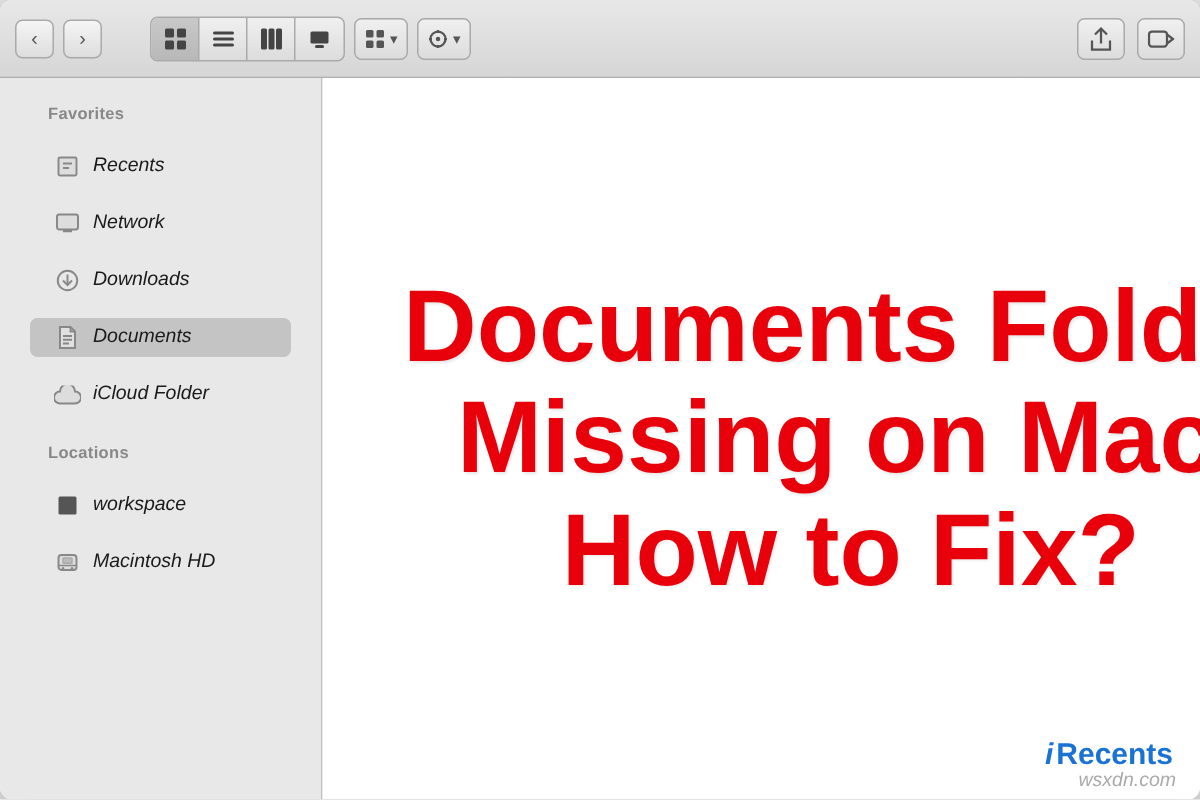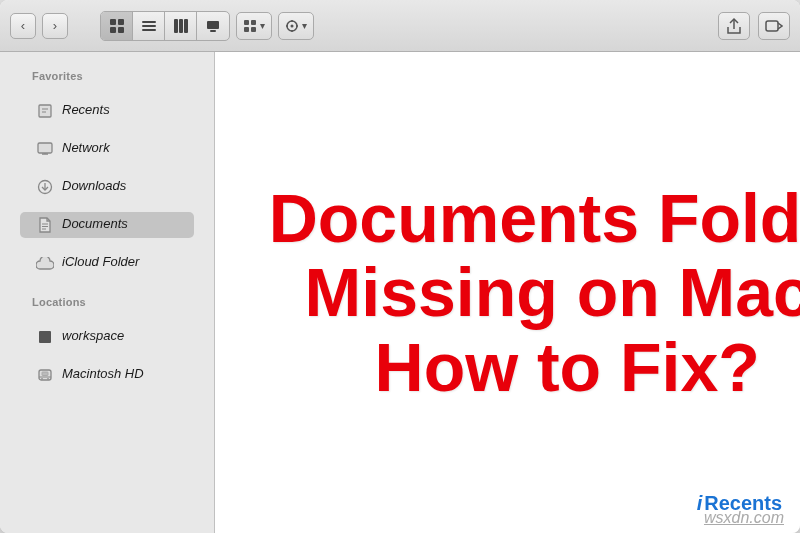--- a/index.html
+++ b/index.html
@@ -409,18 +409,18 @@
         <div class="overlay-title">Documents Folder</div>
         <div class="overlay-title">Missing on Mac,</div>
         <div class="overlay-title">How to Fix?</div>
       </div>
 
       <div class="iboysoft-brand">
         <span class="iboysoft-i">i</span>
           <span class="iboysoft-rest">Recents</span>
       </div>
 
-      <div class="watermark" style="bottom: 6px; right: 16px; font-size: 16px; color: #aaa; text-decoration: underline;">wsxdn.com</div>
+      <div class="watermark" style="bottom: 6px; right: 16px; font-size: 13px; color: #aaa;">wsxdn.com</div>
 
     </div>
 
   </div>
 </div>
 
 </body></html>

